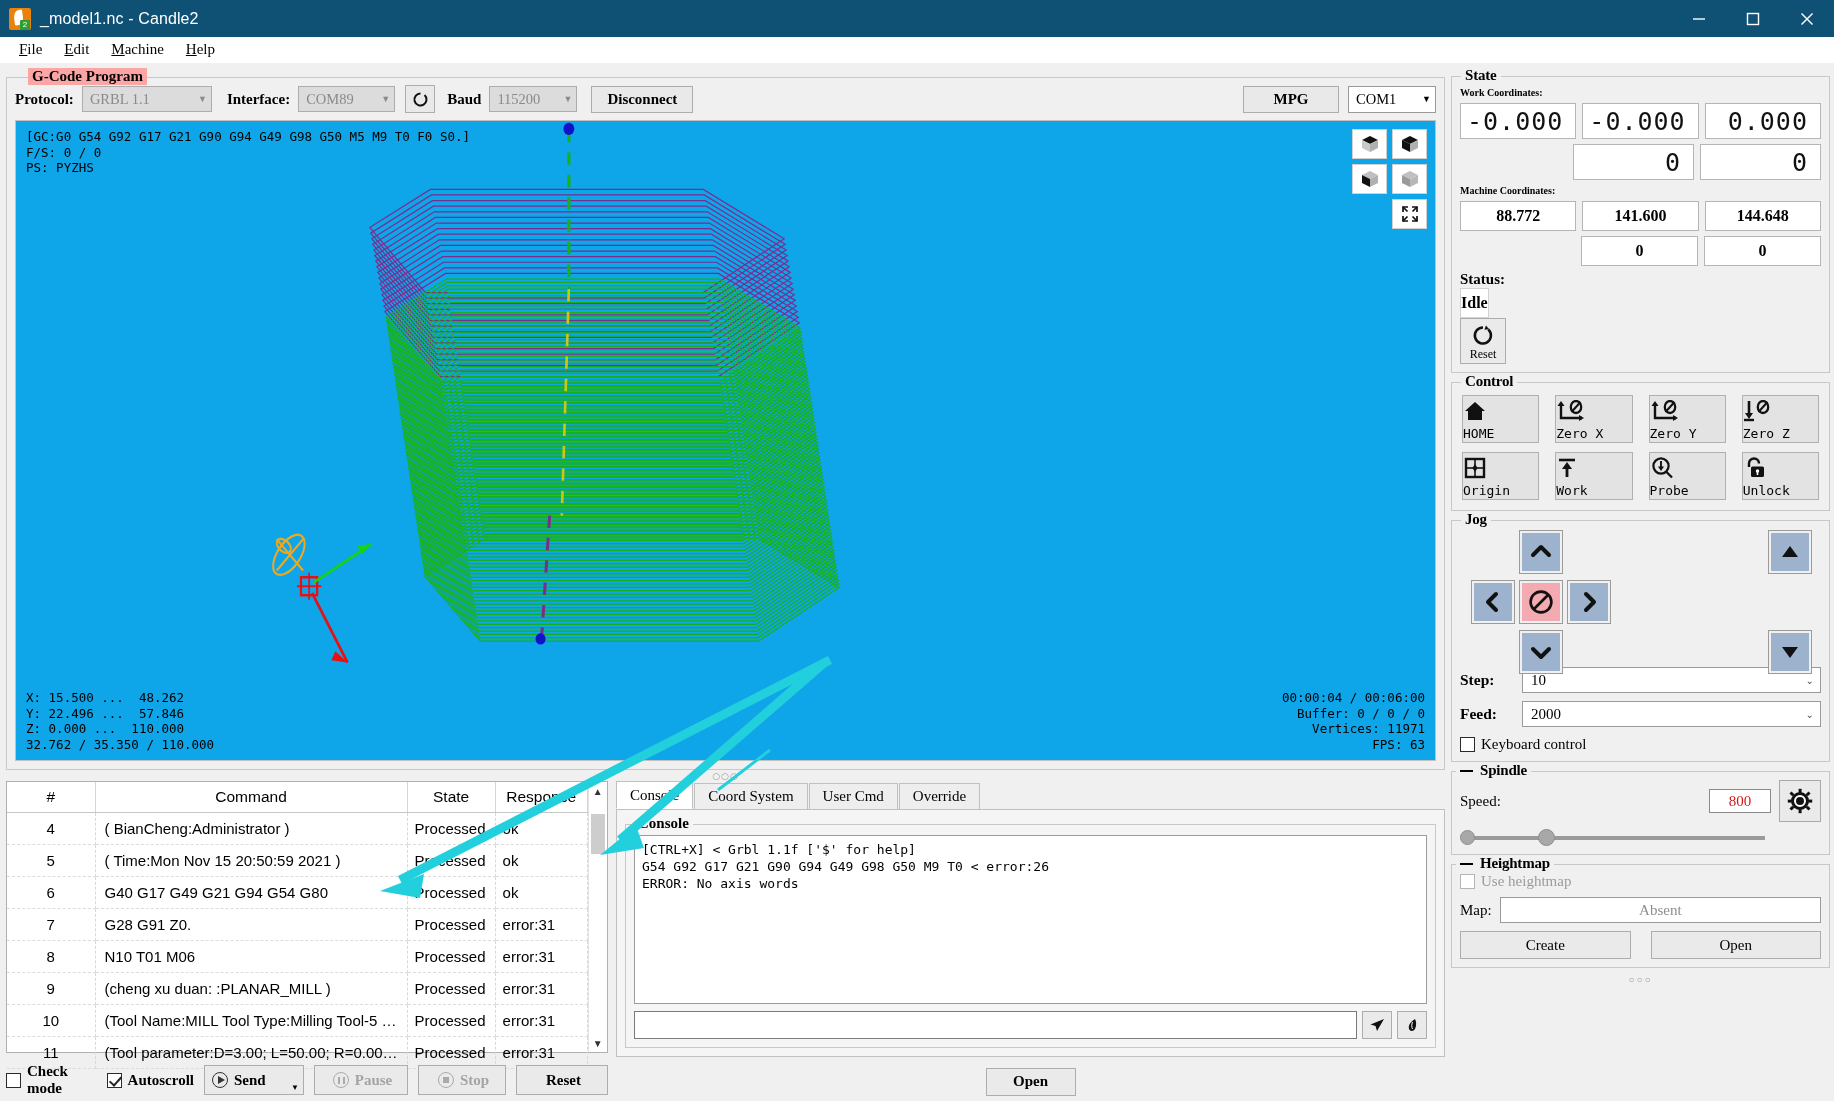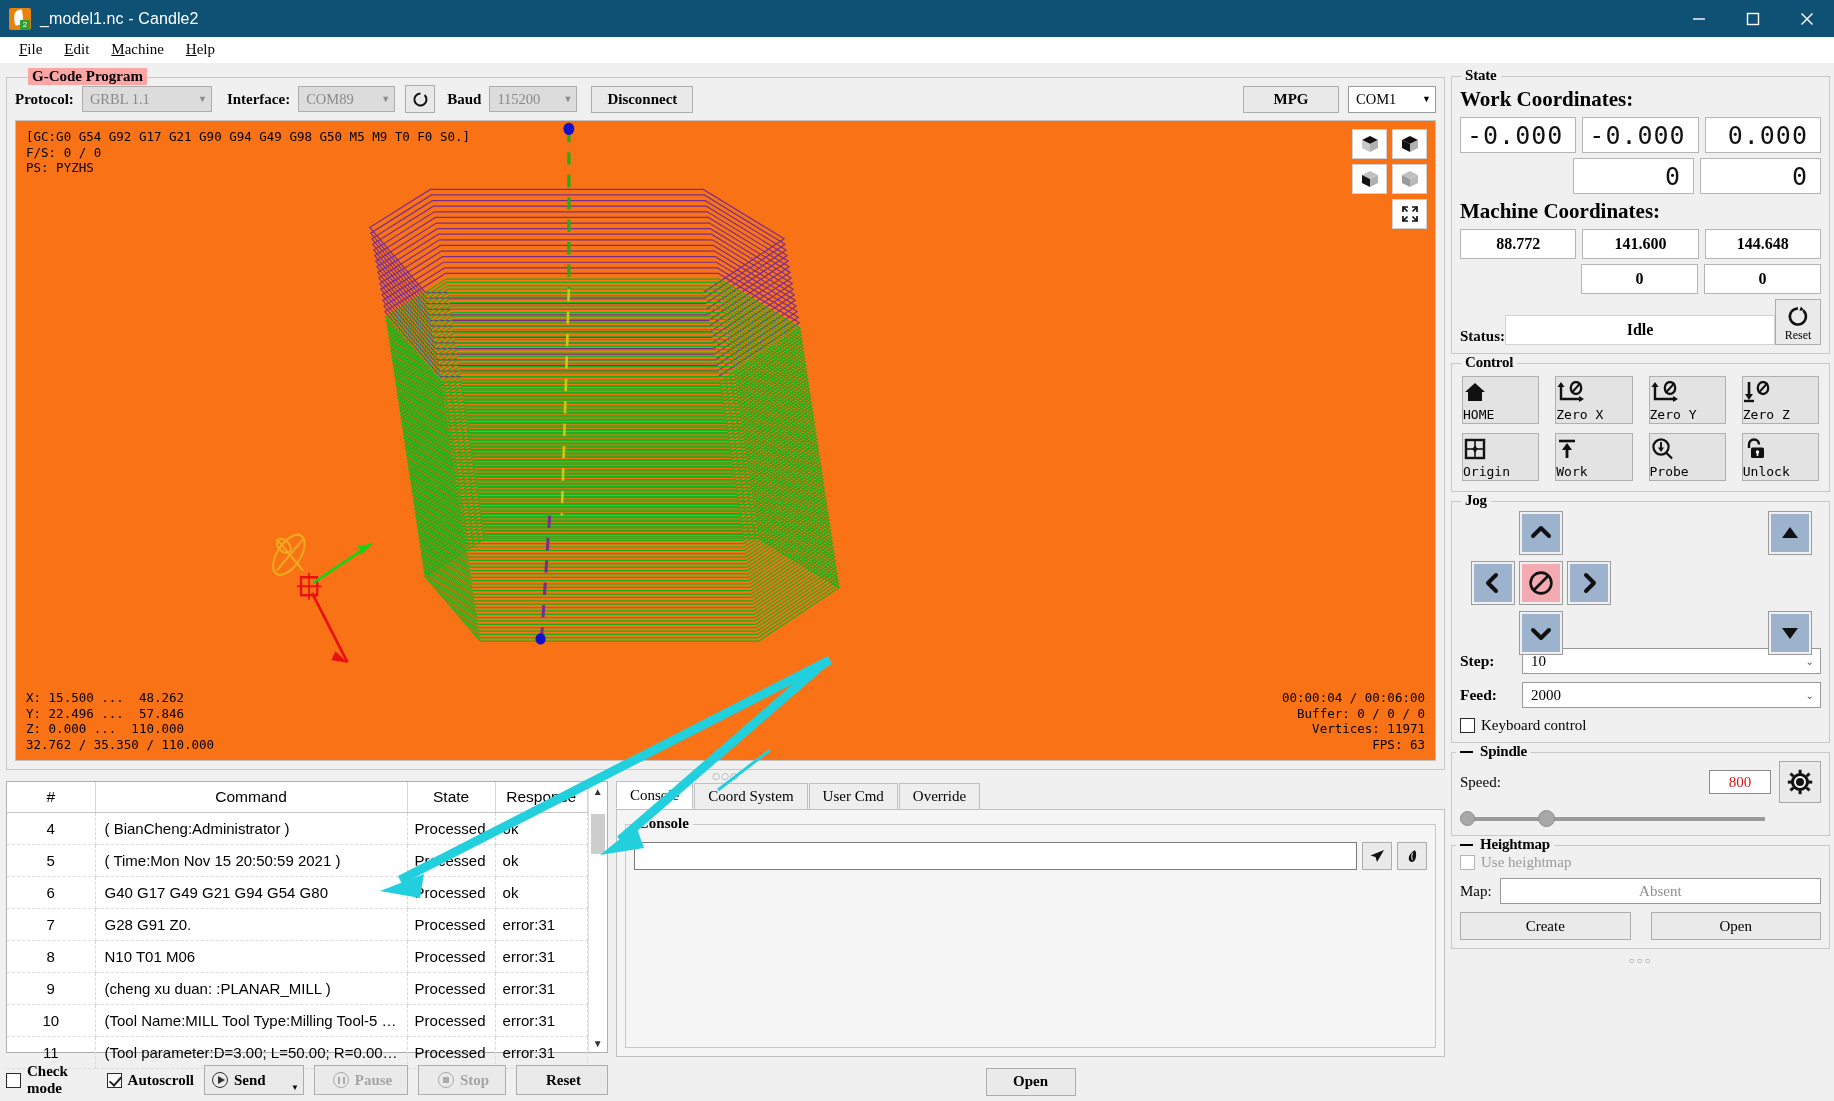--- a/index.html
+++ b/index.html
@@ -83,21 +83,21 @@
     display:flex; align-items:center; justify-content:center; padding:0 10px;
     font-size:15px; font-family:"Liberation Serif",serif; font-weight:bold; white-space:nowrap;
   }
   .refresh-btn {
     width:30px; height:28px; border:1px solid #adadad; background:#e9e9e9;
     display:flex; align-items:center; justify-content:center;
   }
 
   
   .viewport {
-    flex:1 1 auto; background:#f97316; border:1px solid #c2c2c2; position:relative; overflow:hidden;
+    flex:1 1 auto; background:#0ea5e9; border:1px solid #c2c2c2; position:relative; overflow:hidden;
     min-height:0;
   }
   .vp-text {
     position:absolute; font-family:"DejaVu Sans Mono", monospace; font-size:12.5px; color:#000;
     line-height:15.5px; white-space:pre;
   }
   .vp-topleft { left:10px; top:8px; }
   .vp-botleft { left:10px; bottom:8px; }
   .vp-botright { right:10px; bottom:8px; text-align:right; }
   .vp-buttons { position:absolute; right:8px; top:8px; width:75px; }
@@ -193,22 +193,22 @@
     justify-content:flex-end; padding-right:12px; font-family:"DejaVu Sans Mono", monospace;
     font-size:24px; color:#111; letter-spacing:1px;
   }
   .lcd.seg { font-size:25px; }
   .mc {
     height:30px; border:1px solid #b5b5b5; background:#fff; display:flex; align-items:center;
     justify-content:center; font-family:"Liberation Serif",serif; font-size:16px; color:#000; font-weight:bold;
   }
   .coordrow { display:flex; gap:6px; margin-bottom:5px; }
   .coordrow > div { flex:1 1 0; min-width:0;}
-  .sublabel { font-size:21px; font-weight:bold; font-family:"Liberation Serif",serif; margin:2px 0 5px 0;}
-  .statusrow { display:flex; align-items:flex-end; margin-top:5px; }
+  .sublabel { font-size:10px; font-weight:bold; font-family:"Liberation Serif",serif; margin:2px 0 5px 0;}
+  .statusrow { display:flex; align-items:flex-start; margin-top:5px;flex-direction:column; }
   .statusbox {
     flex:1 1 auto; height:30px; border:1px solid #d2d2d2; background:#fff; display:flex;
     align-items:center; justify-content:center; font-size:16px; font-weight:bold; font-family:"Liberation Serif",serif;
   }
   .resetbtn {
     width:46px; height:46px; border:1px solid #adadad; background:#eaeaea; display:flex;
     flex-direction:column; align-items:center; justify-content:flex-end; padding-bottom:1px;
     font-size:12px; font-family:"Liberation Serif",serif;
   }
   .ctrl-grid { display:grid; grid-template-columns:repeat(4,1fr); gap:9px 16px; padding:4px 2px 2px 2px;}
@@ -651,20 +651,23 @@
         <div class="consolewrap">
           <div class="tabs">
             <div class="tab active">Console</div>
             <div class="tab">Coord System</div>
             <div class="tab">User Cmd</div>
             <div class="tab">Override</div>
           </div>
           <div class="tabbody">
             <div class="console-group">
               <div class="legend">Console</div>
+              <div class="console-out">[CTRL+X] &lt; Grbl 1.1f ['$' for help]
+G54 G92 G17 G21 G90 G94 G49 G98 G50 M9 T0 &lt; error:26
+ERROR: No axis words</div>
               <div class="console-in-row">
                 <div class="console-in"></div>
                 <div class="icon-btn">
                   <svg width="16" height="16" viewBox="0 0 16 16">
                       <polygon points="15,2 1.5,7.5 6.5,9 8,14" fill="#111"></polygon>
                     </svg>
                 </div>
                 <div class="icon-btn">
                   <svg width="16" height="16" viewBox="0 0 16 16">
                       <path d="M11 2 C6 5 4 9 5 12 C6 14.5 9.5 14.5 11 12 C12.5 9 12.5 4.5 11 2 Z" fill="#111"></path>

